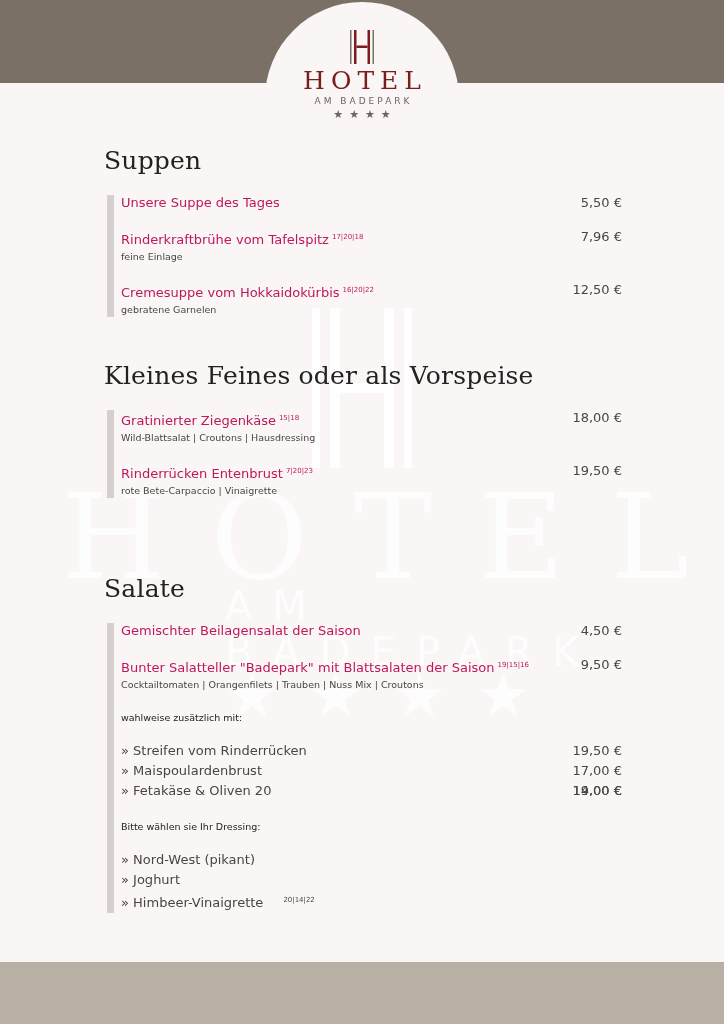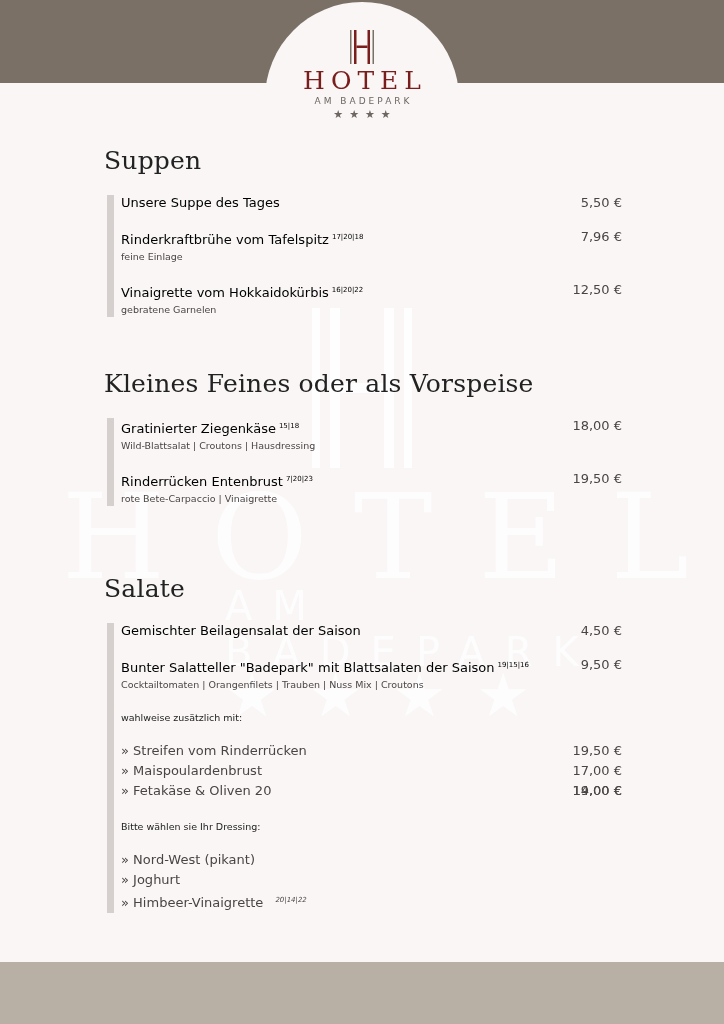--- a/index.html
+++ b/index.html
@@ -37,27 +37,27 @@
   .section-title {
     font-family:"DejaVu Serif", serif; font-weight:300; font-size:25px; color:#222;
     margin:0; letter-spacing:0.2px;
   }
   .items { position:relative; margin-top:20px; padding-left:17px; }
   .items::before {
     content:""; position:absolute; left:3px; top:0; bottom:0; width:7px; background:#d5d0ce;
   }
   .item { position:relative; margin-bottom:14px; }
   .item:last-child { margin-bottom:0; }
-  .item-name { font-size:13px; color:#000000; line-height:16px; }
+  .item-name { font-size:13px; color:#be185d; line-height:16px; }
   .item-name sup { font-size:7px; vertical-align:5px; margin-left:3px; }
   .item-desc { font-size:9.5px; color:#4a4545; line-height:14px; margin-top:2px; }
   .item-price { position:absolute; right:0; top:0; font-size:13px; color:#4a4545; }
   .note { font-size:9.5px; color:#222; margin:20px 0 18px; }
   .option { position:relative; font-size:13px; line-height:20px; }
-  .option sup { font-size:7px; vertical-align:5px; margin-left:12px;font-style:italic; }
+  .option sup { font-size:7px; vertical-align:5px; margin-left:20px; }
   .option .item-price { top:0; }
 </style>
 </head>
 <body>
 
 <div class="top-bar"></div>
 <div class="bottom-bar"></div>
 
 <svg class="wm wm-mark" width="100" height="160" viewBox="0 0 100 160">
   <rect x="0" y="0" width="8" height="160" fill="#fff" opacity=".85"></rect>
@@ -90,28 +90,28 @@
     <div class="item">
       <div class="item-name"><span>Unsere Suppe des Tages</span></div>
       <div class="item-price">5,50 €</div>
     </div>
     <div class="item" style="margin-top:18px;">
       <div class="item-name"><span>Rinderkraftbrühe vom Tafelspitz</span><sup>17|20|18</sup></div>
       <div class="item-desc">feine Einlage</div>
       <div class="item-price">7,96 €</div>
     </div>
     <div class="item" style="margin-top:18px;">
-      <div class="item-name"><span>Vinaigrette vom Hokkaidokürbis</span><sup>16|20|22</sup></div>
+      <div class="item-name"><span>Cremesuppe vom Hokkaidokürbis</span><sup>16|20|22</sup></div>
       <div class="item-desc">gebratene Garnelen</div>
       <div class="item-price">12,50 €</div>
     </div>
   </div>
 </div>
 
-<div class="section" style="top:369px;">
+<div class="section" style="top:361px;">
   <h2 class="section-title">Kleines Feines oder als Vorspeise</h2>
   <div class="items">
     <div class="item">
       <div class="item-name"><span>Gratinierter Ziegenkäse</span><sup>15|18</sup></div>
       <div class="item-desc">Wild-Blattsalat | Croutons | Hausdressing</div>
       <div class="item-price">18,00 €</div>
     </div>
     <div class="item" style="margin-top:18px;">
       <div class="item-name"><span>Rinderrücken Entenbrust</span><sup>7|20|23</sup></div>
       <div class="item-desc">rote Bete-Carpaccio | Vinaigrette</div>

